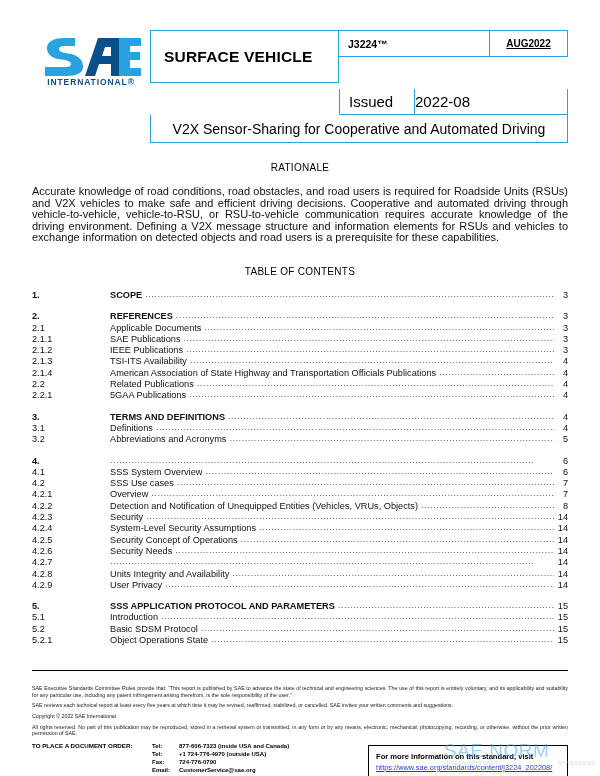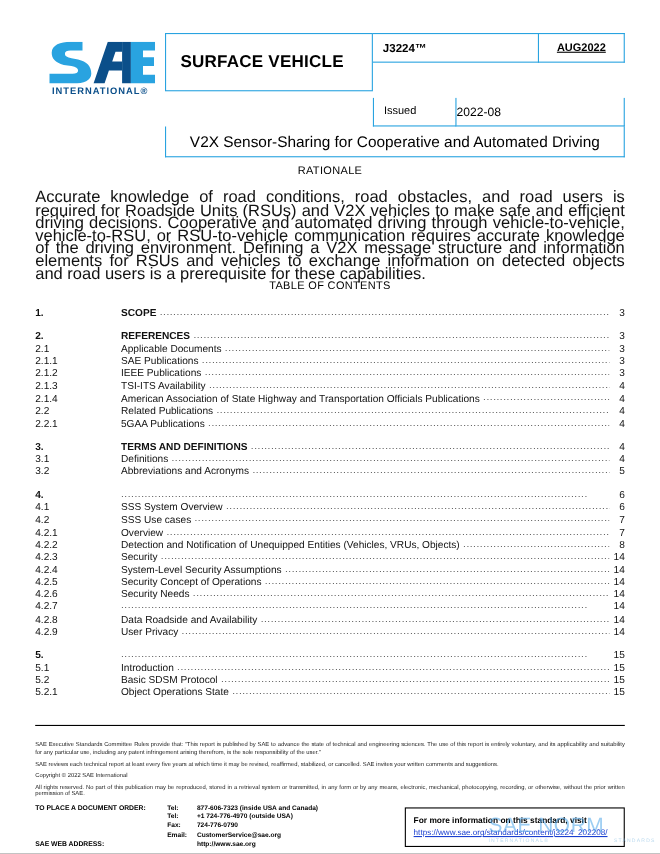--- a/index.html
+++ b/index.html
@@ -112,59 +112,60 @@
   .issued-row {
     display: flex;
     height: 26px;
     border-top: none;
   }
   .cell-issued-label {
     flex: 0 0 76px;
     display: flex;
     align-items: center;
     padding-left: 9px;
-    font-size: 10px;
+    font-size: 15px;
   }
   .cell-issued-val {
     flex: 1;
     display: flex;
     align-items: center;
-    font-size: 11px;
+    font-size: 15px;
   }
   .subject-box {
     height: 28px;
     display: flex;
     align-items: center;
     justify-content: center;
     font-size: 14px;
     border-top: none;
   }
   .no-top { border-top: none; }
   .no-left { border-left: none; }
 
   
   .section-head {
     text-align: center;
     font-size: 10px;
     letter-spacing: 0.3px;
-    margin-top: 12px;
+    margin-top: 24px;
   }
   .rationale {
     margin-top: 13px;
-    font-size: 15px;
+    font-size: 11px;
     line-height: 11.6px;
     text-align: justify;
     color: #111;
   }
 
   
   .toc-head {
     text-align: center;
     font-size: 10px;
     letter-spacing: 0.3px;
+    margin-top: 22px;
   }
   .toc {
     margin-top: 13px;
   }
   .toc-row {
     display: flex;
     align-items: baseline;
     font-size: 9.2px;
     line-height: 11.3px;
     color: #111;
@@ -459,32 +460,33 @@
           <span class="dots">...........................................................................................................................................</span>
           <span class="pg">14</span>
         </div>
         <div class="toc-row">
           <span class="num">4.2.7</span>
           <span class="dots">...........................................................................................................................................</span>
           <span class="pg">14</span>
         </div>
         <div class="toc-row">
           <span class="num">4.2.8</span>
-          <span class="txt">Data Roadside and Availability</span>
+          <span class="txt">Units Integrity and Availability</span>
           <span class="dots">...........................................................................................................................................</span>
           <span class="pg">14</span>
         </div>
         <div class="toc-row">
           <span class="num">4.2.9</span>
           <span class="txt">User Privacy</span>
           <span class="dots">...........................................................................................................................................</span>
           <span class="pg">14</span>
         </div>
         <div class="toc-row bold gap">
           <span class="num">5.</span>
+          <span class="txt">SSS APPLICATION PROTOCOL AND PARAMETERS</span>
           <span class="dots">...........................................................................................................................................</span>
           <span class="pg">15</span>
         </div>
         <div class="toc-row">
           <span class="num">5.1</span>
           <span class="txt">Introduction</span>
           <span class="dots">...........................................................................................................................................</span>
           <span class="pg">15</span>
         </div>
         <div class="toc-row">

